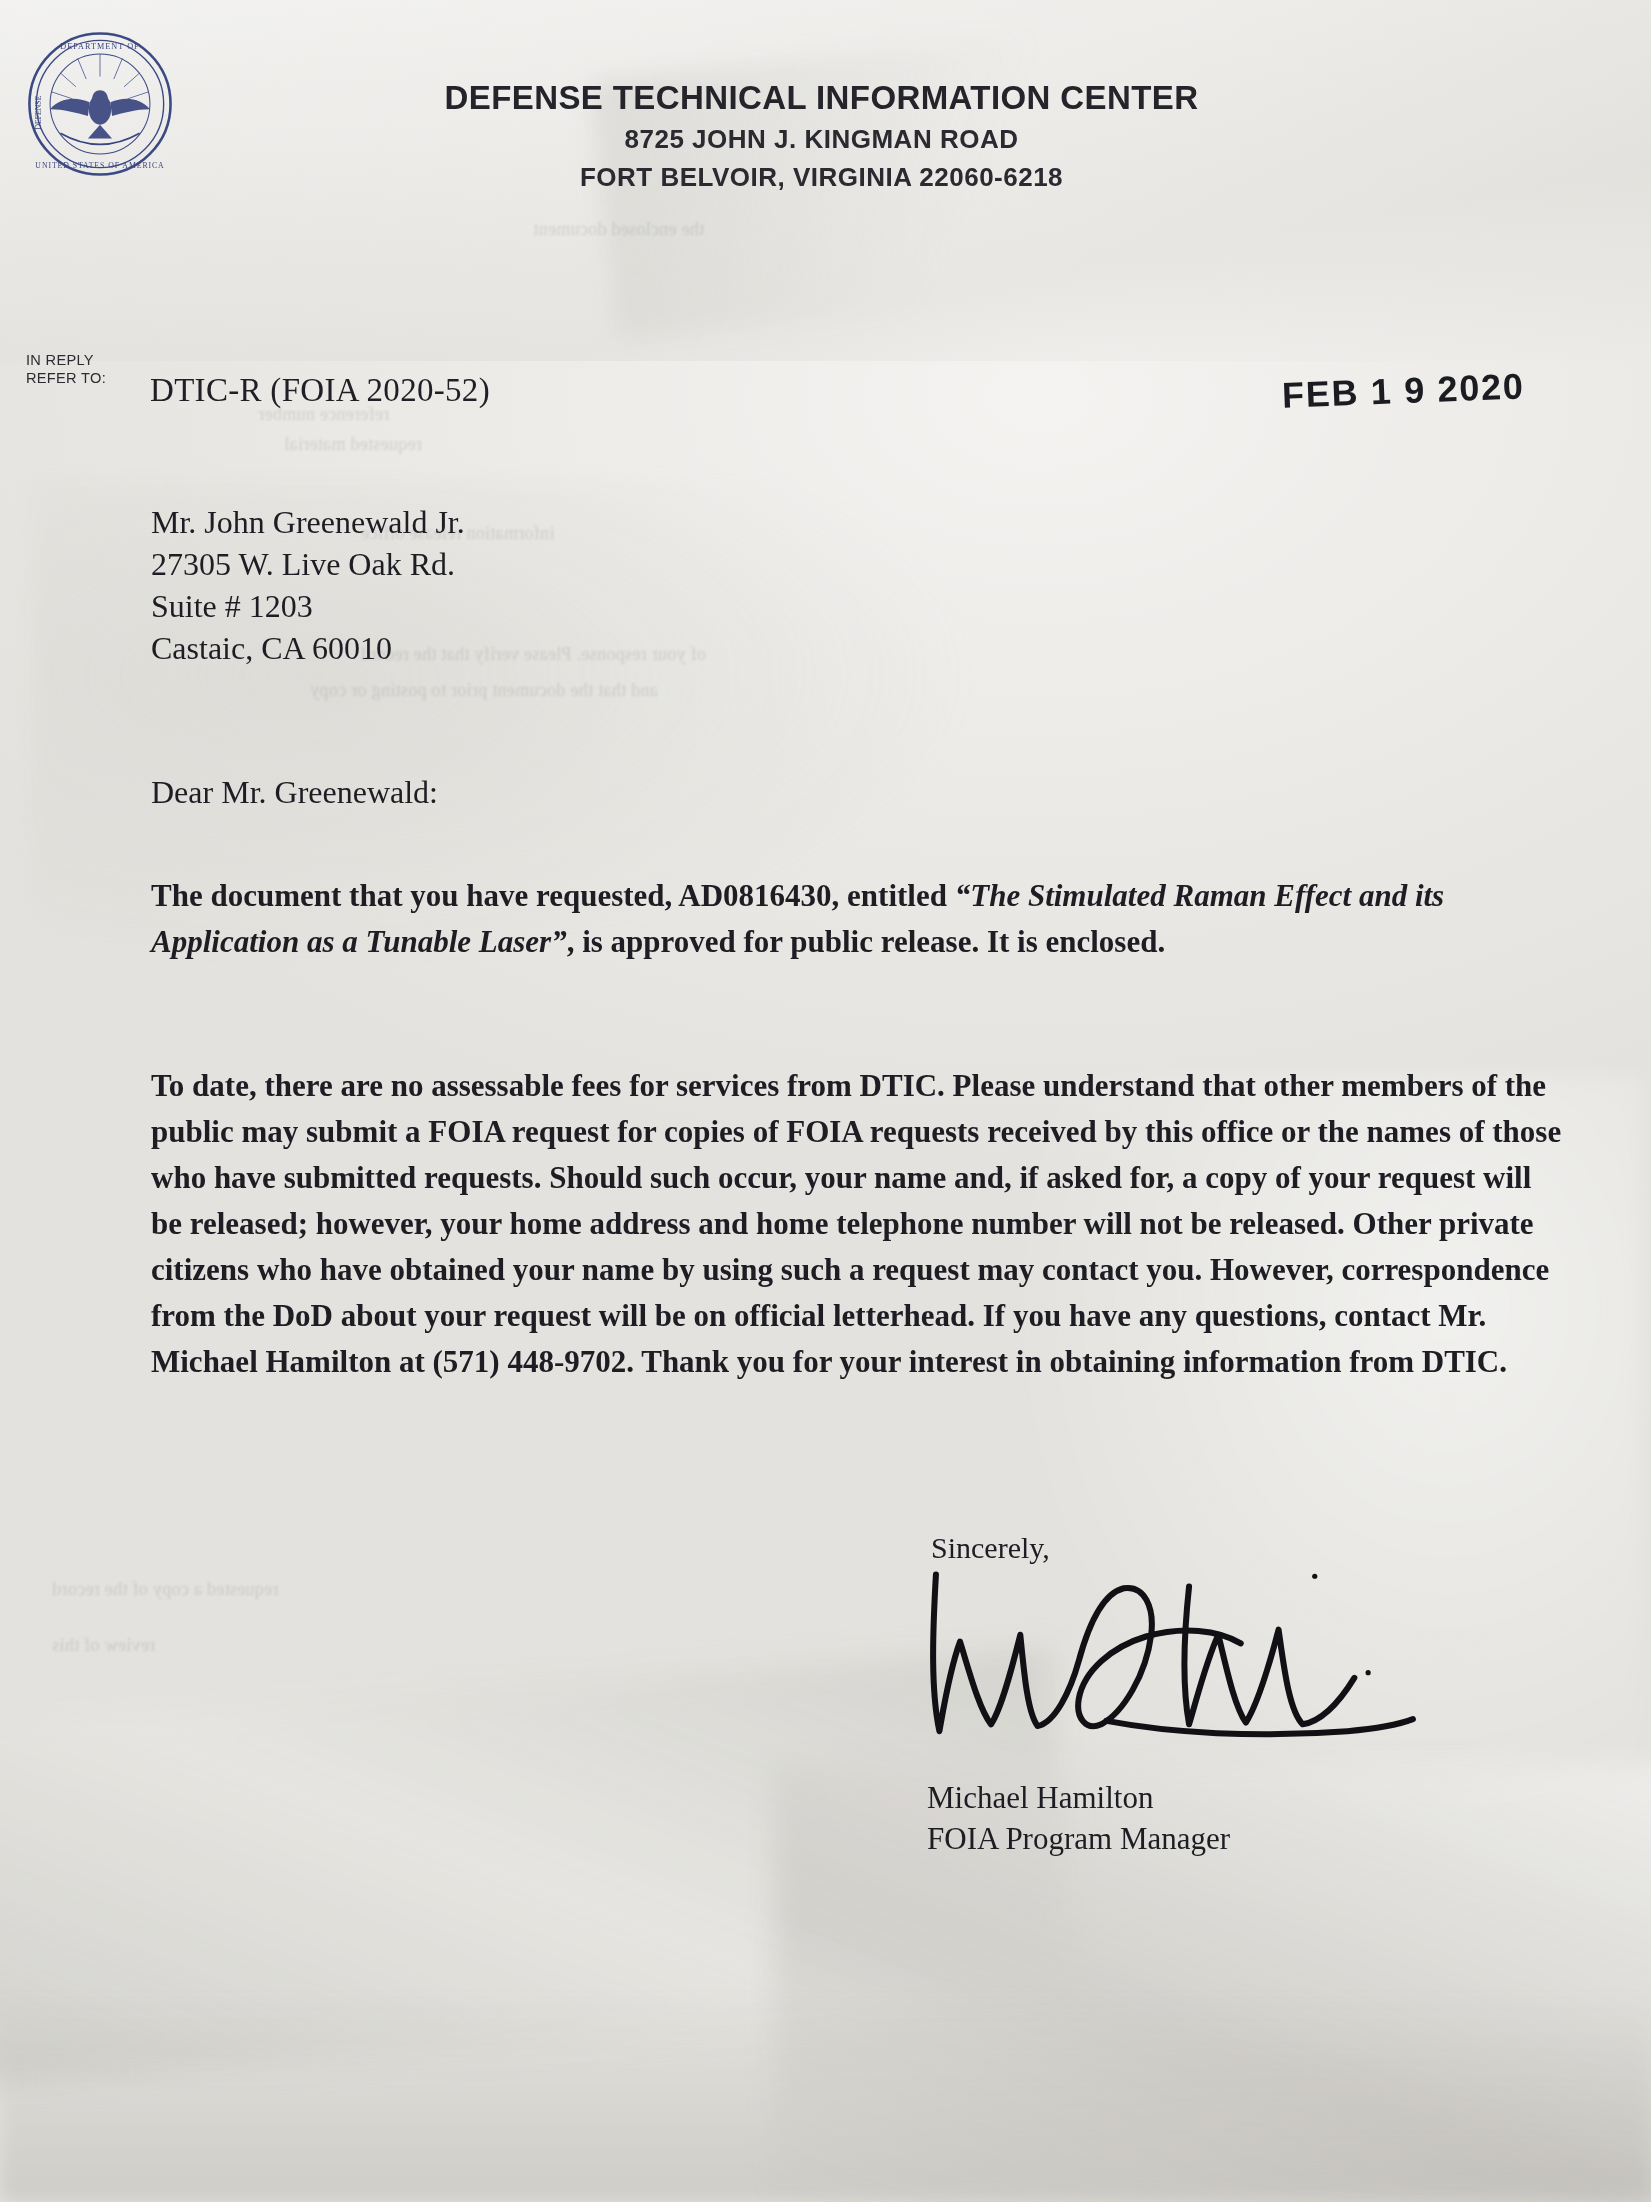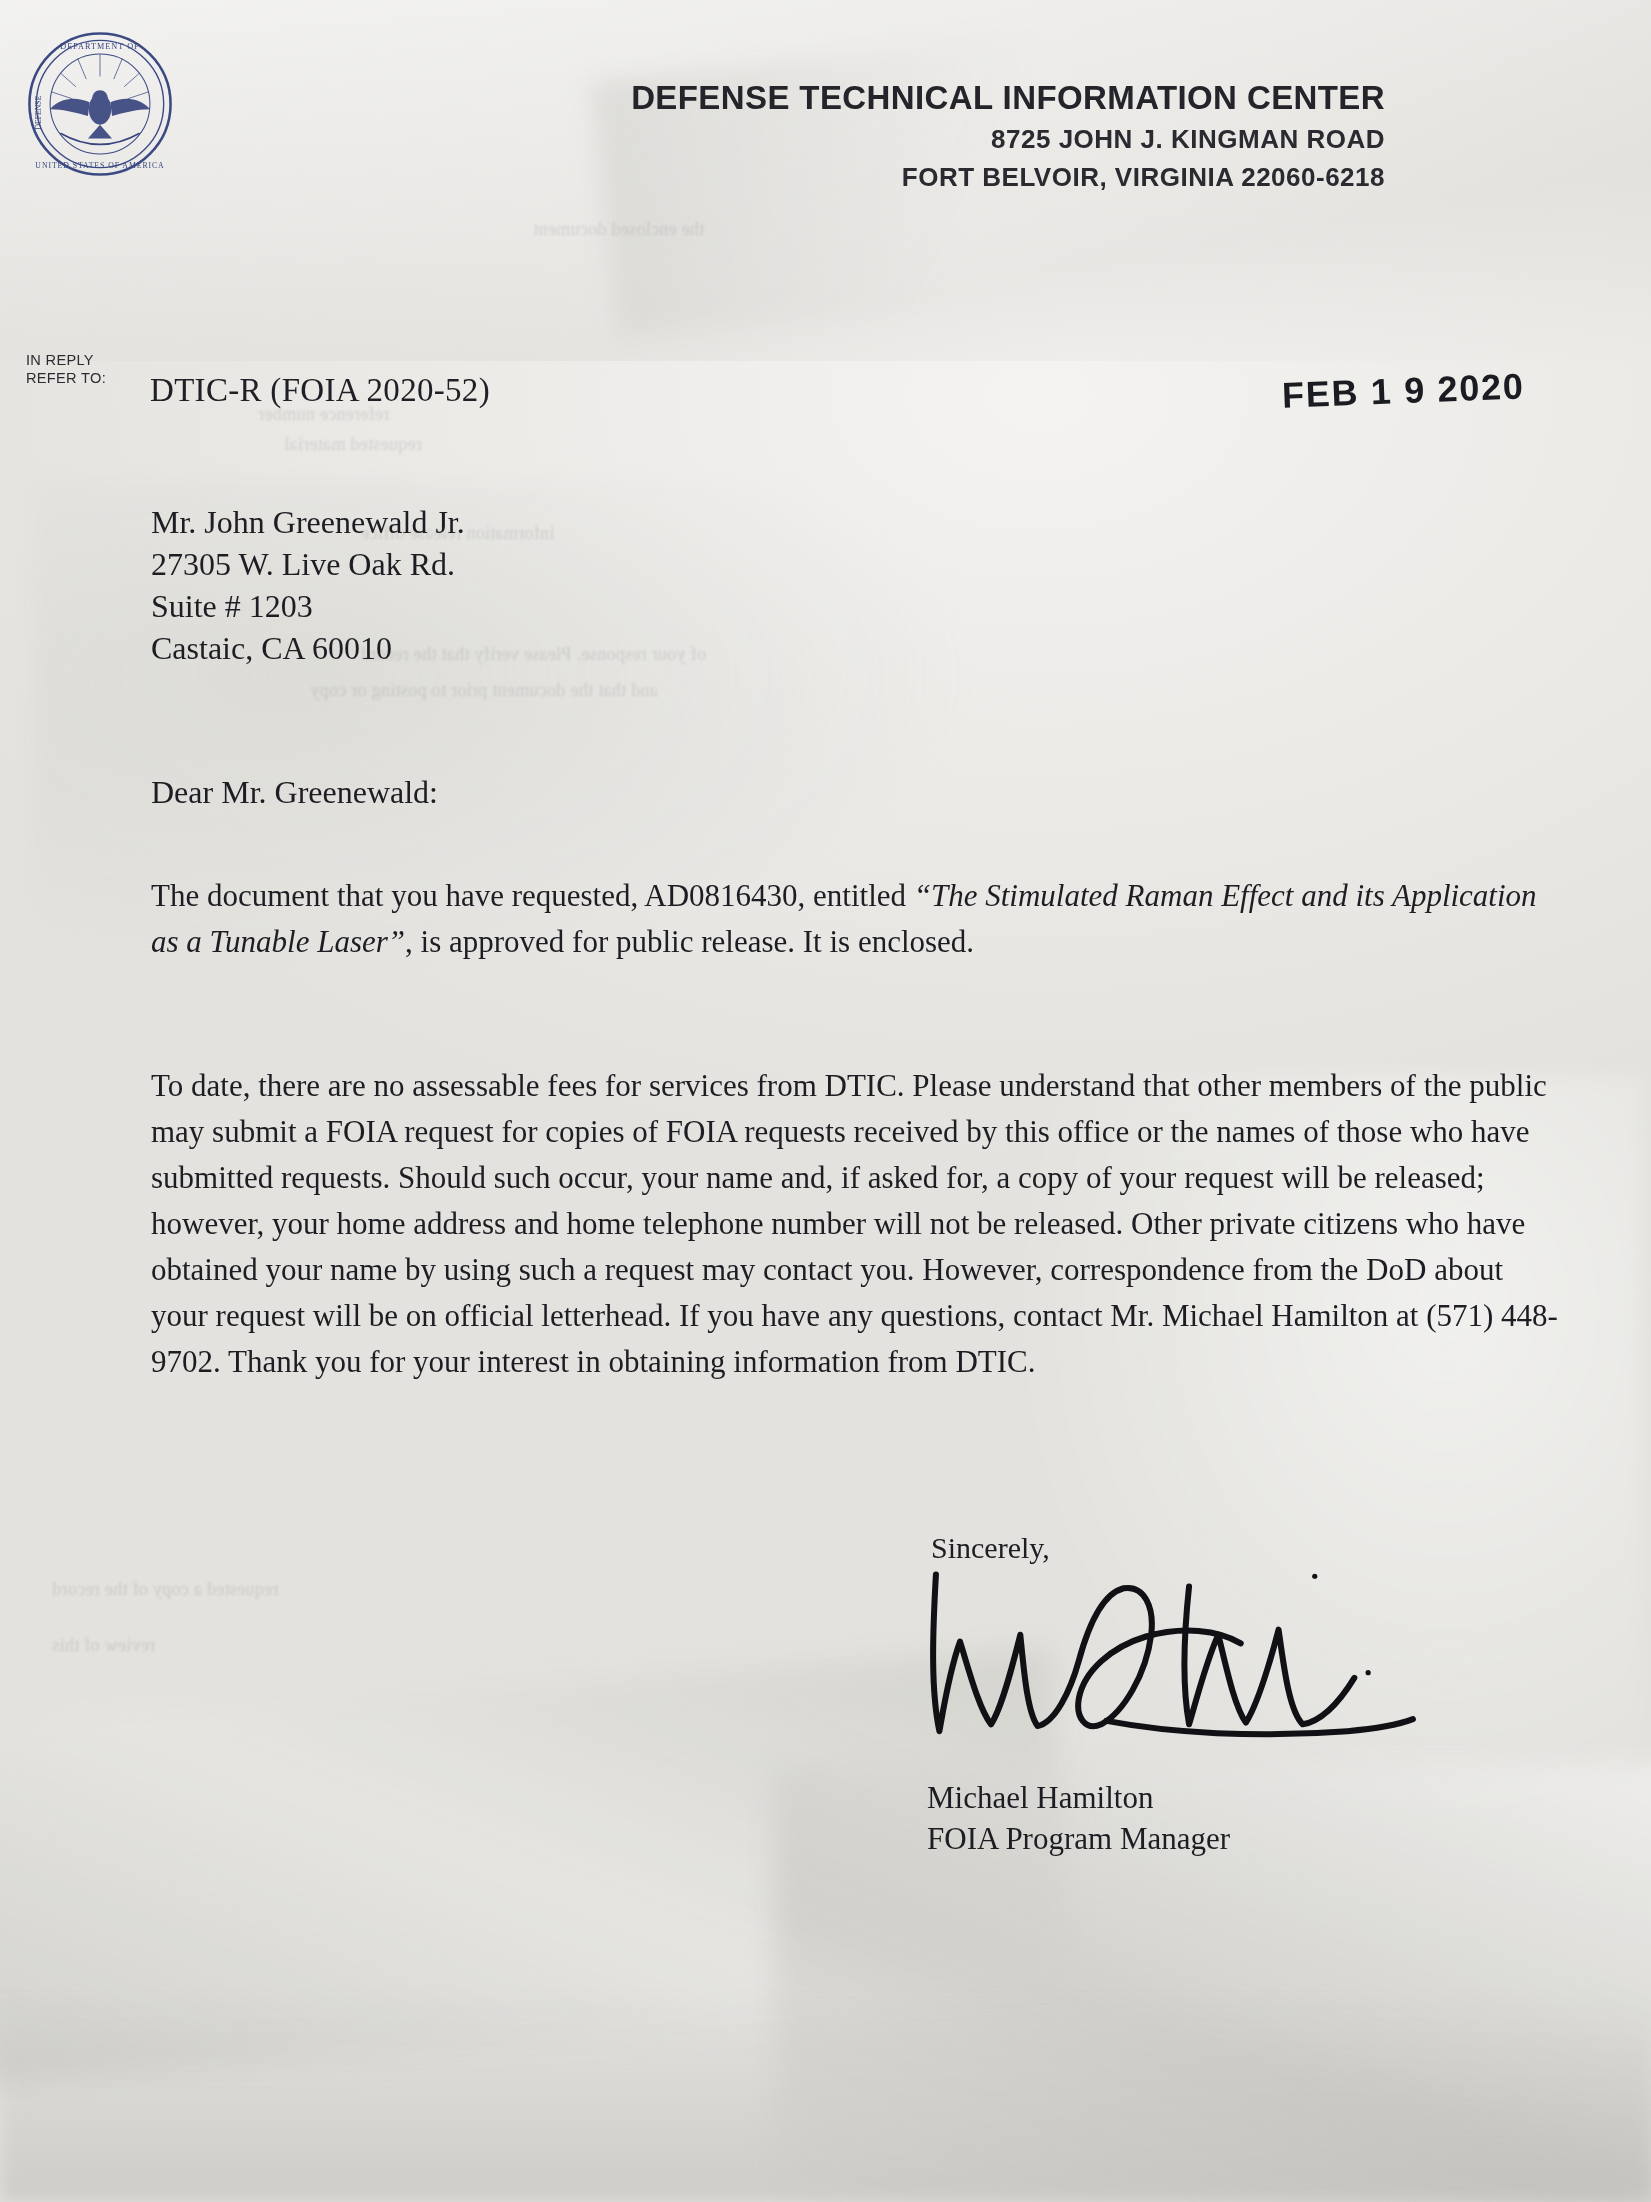--- a/index.html
+++ b/index.html
@@ -89,21 +89,21 @@
     left: 26px;
     top: 30px;
     width: 148px;
     height: 148px;
   }
   .letterhead {
     position: absolute;
     left: 258px;
     top: 79px;
     width: 1127px;
-    text-align: right;
+    text-align: center;
   }
   .lh-org {
     font-family: "Liberation Sans", sans-serif;
     font-weight: bold;
     font-size: 33px;
     letter-spacing: 0.4px;
     color: #24242a;
   }
   .lh-line {
     font-family: "Liberation Sans", sans-serif;
@@ -165,20 +165,21 @@
     color: #1d1d23;
   }
   .para {
     position: absolute;
     left: 151px;
     width: 1411px;
     font-size: 31px;
     line-height: 46px;
     color: #1d1d23;
     text-align: left;
+    font-weight: bold;
   }
   .para.p1 { top: 873px; }
   .para.p2 { top: 1063px; }
   .para em { font-style: italic; }
 
   
   .sincerely {
     position: absolute;
     left: 931px;
     top: 1531px;

